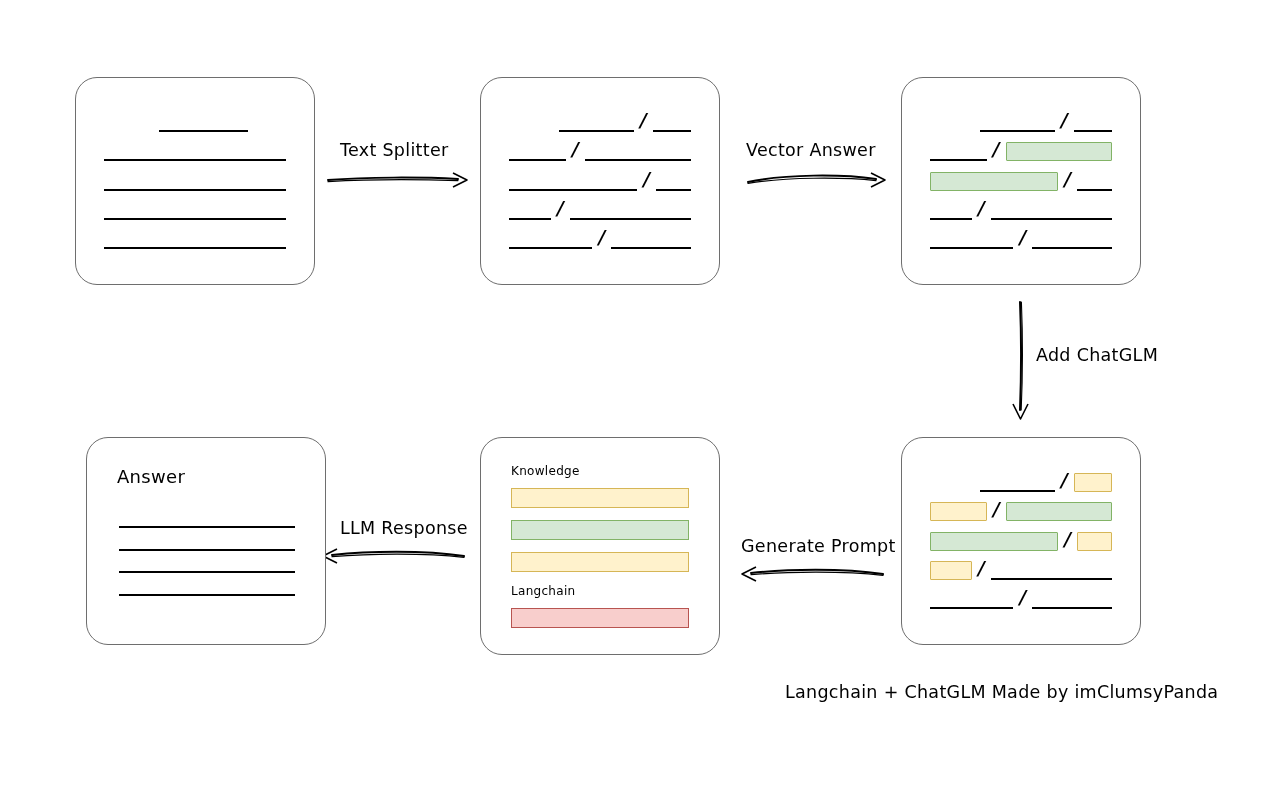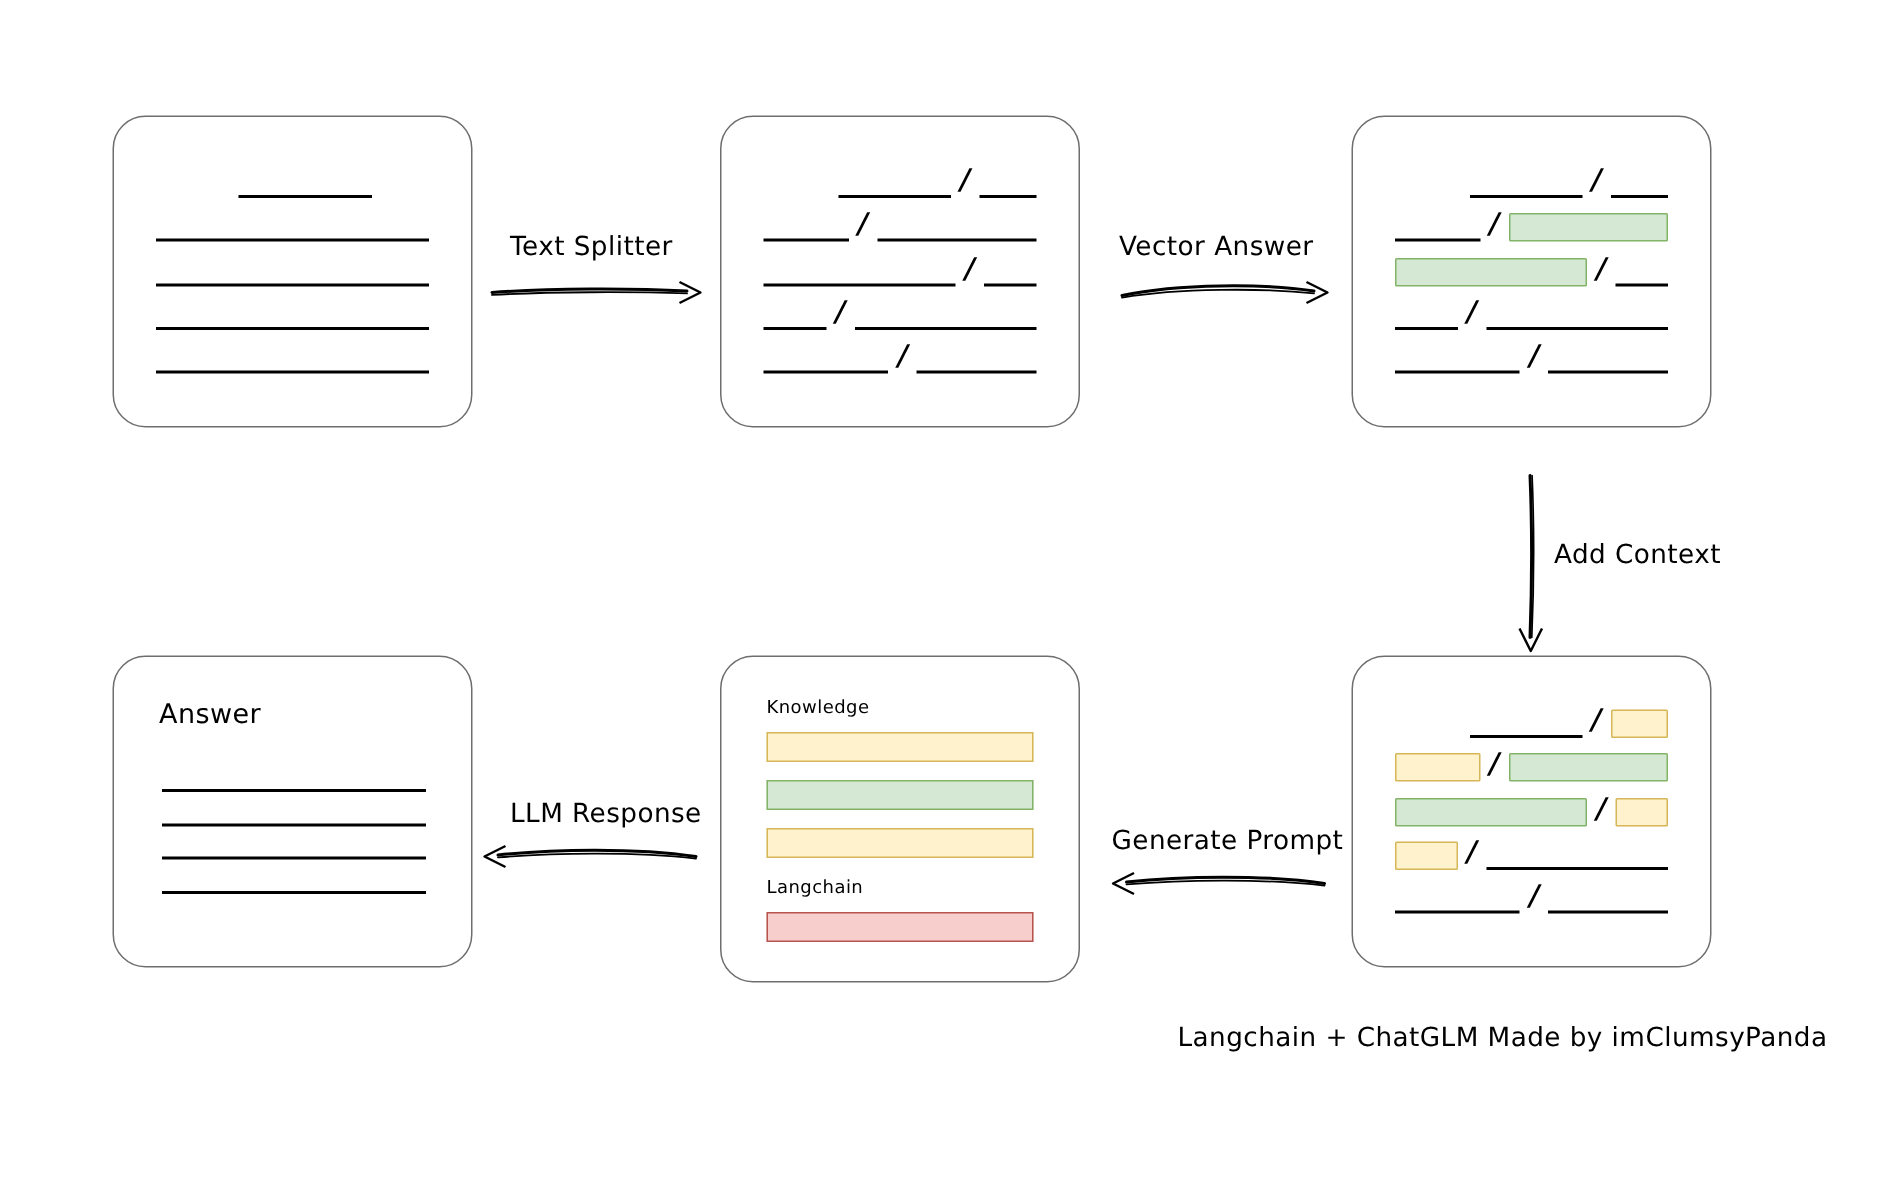--- a/index.html
+++ b/index.html
@@ -126,21 +126,21 @@
     display: flex;
     flex-direction: column;
     justify-content: space-evenly;
   }
   .ans-lines .ans-line {
     height: 0;
     border-bottom: 2.1px solid #000000;
   }
 
   
-  .arrow-group { position: absolute; margin-top: 15px; }
+  .arrow-group { position: absolute; }
   .arrow-label {
     position: absolute;
     white-space: nowrap;
   }
   .arrow-svg { position: absolute; overflow: visible; }
 
   
   .footer {
     position: absolute;
     font-size: 17.5px;
@@ -245,21 +245,21 @@
       </div>
       <div class="row">
         <div class="seg-line" style="width: 47%;"></div>
         <span class="slash">/</span>
         <div class="seg-line" style="width: 45%;"></div>
       </div>
     </div>
 </div>
 
 <div class="arrow-group" style="left:1000px; top:300px; width:160px; height:122px;">
-  <div class="hand arrow-label" style="left:36px; top:45px;">Add Context</div>
+  <div class="hand arrow-label" style="left:36px; top:45px;">Add ChatGLM</div>
   <svg class="arrow-svg" width="40" height="122" viewBox="0 0 40 122" style="left:0; top:0;">
     <path d="M20,2 C21.6,40 21.2,78 20,110" stroke="#000" stroke-width="2" fill="none" stroke-linecap="round"></path>
     <path d="M21.4,2 C23,40 22.6,78 21.2,110" stroke="#000" stroke-width="1.1" fill="none" stroke-linecap="round"></path>
     <path d="M13,104 L20.5,119 L28,104" stroke="#000" stroke-width="1.6" fill="none" stroke-linejoin="round"></path>
   </svg>
 </div>
 
 <div class="doc-box" style="left:901px; top:437px; width:240px; height:208px;">
   <div class="rows">
       <div class="row">
@@ -318,21 +318,21 @@
 
 <div class="arrow-group" style="left:320px; top:518px; width:146px; height:50px;">
   <div class="hand arrow-label" style="left:20px; top:0px;">LLM Response</div>
   <svg class="arrow-svg" width="146" height="30" viewBox="0 0 146 30" style="left:0; top:24px;">
     <path d="M144,14 C104,8 48,9 12,13" stroke="#000" stroke-width="2" fill="none" stroke-linecap="round"></path>
     <path d="M144,15.4 C104,10.6 48,11.6 12,14.6" stroke="#000" stroke-width="1.2" fill="none" stroke-linecap="round"></path>
     <path d="M17,7 L3,14 L17,21" stroke="#000" stroke-width="1.6" fill="none" stroke-linejoin="round"></path>
   </svg>
 </div>
 
-<div class="doc-box" style="left:75px; top:437px; width:240px; height:208px;">
+<div class="doc-box" style="left:86px; top:437px; width:240px; height:208px;">
   <div class="hand box-title">Answer</div>
   <div class="ans-lines">
       <div class="ans-line"></div>
       <div class="ans-line"></div>
       <div class="ans-line"></div>
       <div class="ans-line"></div>
     </div>
 </div>
 
 <div class="hand footer" style="left:785px; top:682px;">Langchain + ChatGLM Made by imClumsyPanda</div>

